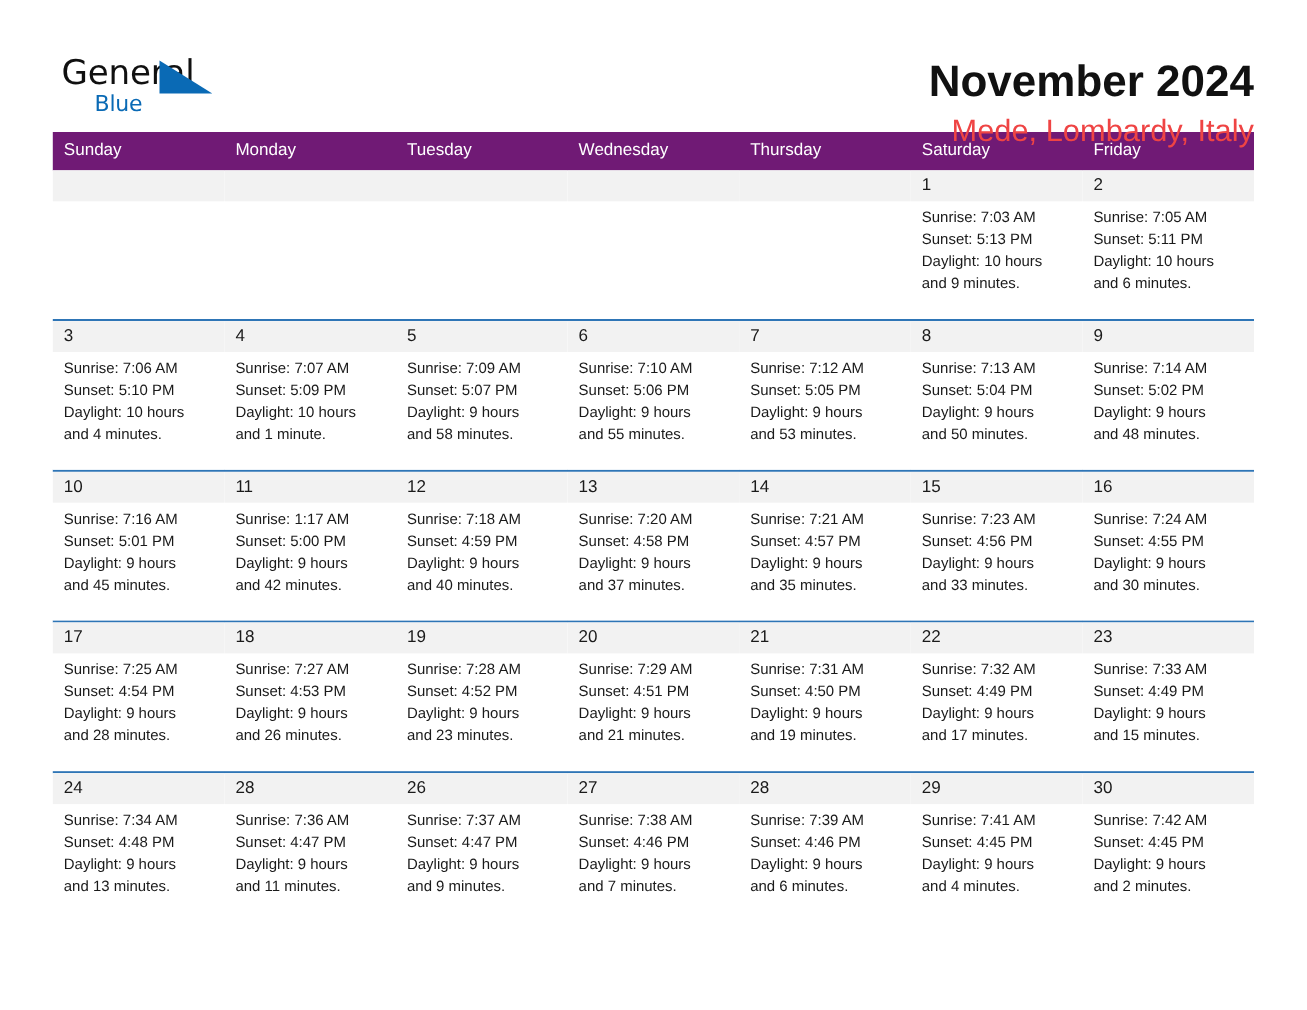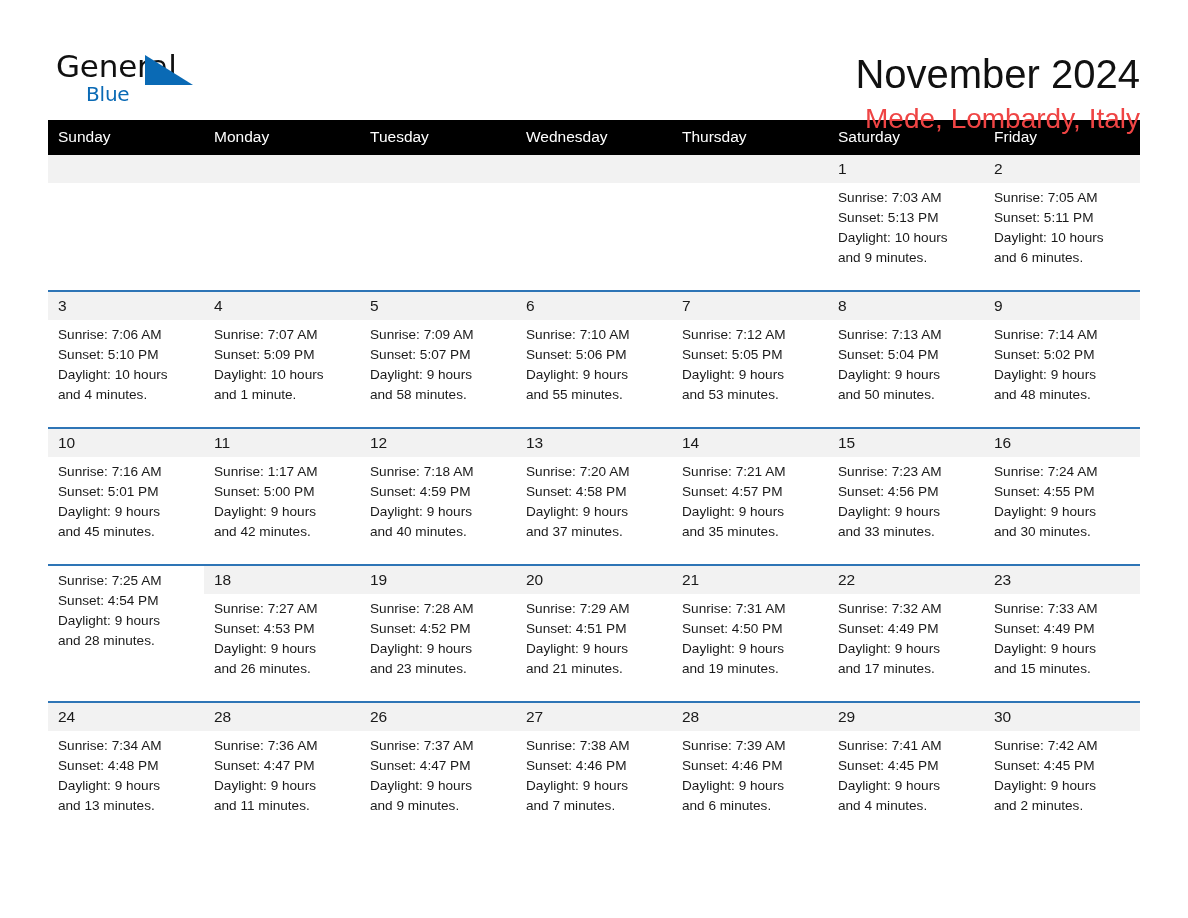--- a/index.html
+++ b/index.html
@@ -68,42 +68,42 @@
     font-family: "DejaVu Sans", sans-serif;
     font-weight: 400;
   }
   .titles {
     text-align: right;
     flex: 0 0 auto;
     padding-top: 2px;
   }
   .cal-title {
     font-size: 40px;
-    font-weight: 400;
+    font-weight: 700;
     color: #111111;
     line-height: 48px;
     white-space: nowrap;
   }
   .cal-subtitle {
     font-size: 28px;
     font-weight: 400;
     color: #ef4444;
     line-height: 30px;
     margin-top: 6px;
     white-space: nowrap;
   }
 
   
   .calendar {
     margin-top: 14px;
     width: 1092px;
   }
   .weekday-row {
     display: flex;
-    background: #000000;
+    background: #701a75;
   }
   .weekday {
     flex: 1 1 0;
     color: #ffffff;
     font-size: 15.5px;
     line-height: 18px;
     padding: 8px 0 9px 10px;
     box-sizing: border-box;
     white-space: nowrap;
   }
@@ -339,20 +339,21 @@
             <div class="day-lines">
               <div>Sunrise: 7:24 AM</div>
               <div>Sunset: 4:55 PM</div>
               <div>Daylight: 9 hours</div>
               <div>and 30 minutes.</div>
             </div>
           </div>
         </div>
         <div class="week">
           <div class="day">
+            <div class="day-num">17</div>
             <div class="day-lines">
               <div>Sunrise: 7:25 AM</div>
               <div>Sunset: 4:54 PM</div>
               <div>Daylight: 9 hours</div>
               <div>and 28 minutes.</div>
             </div>
           </div>
           <div class="day">
             <div class="day-num">18</div>
             <div class="day-lines">

